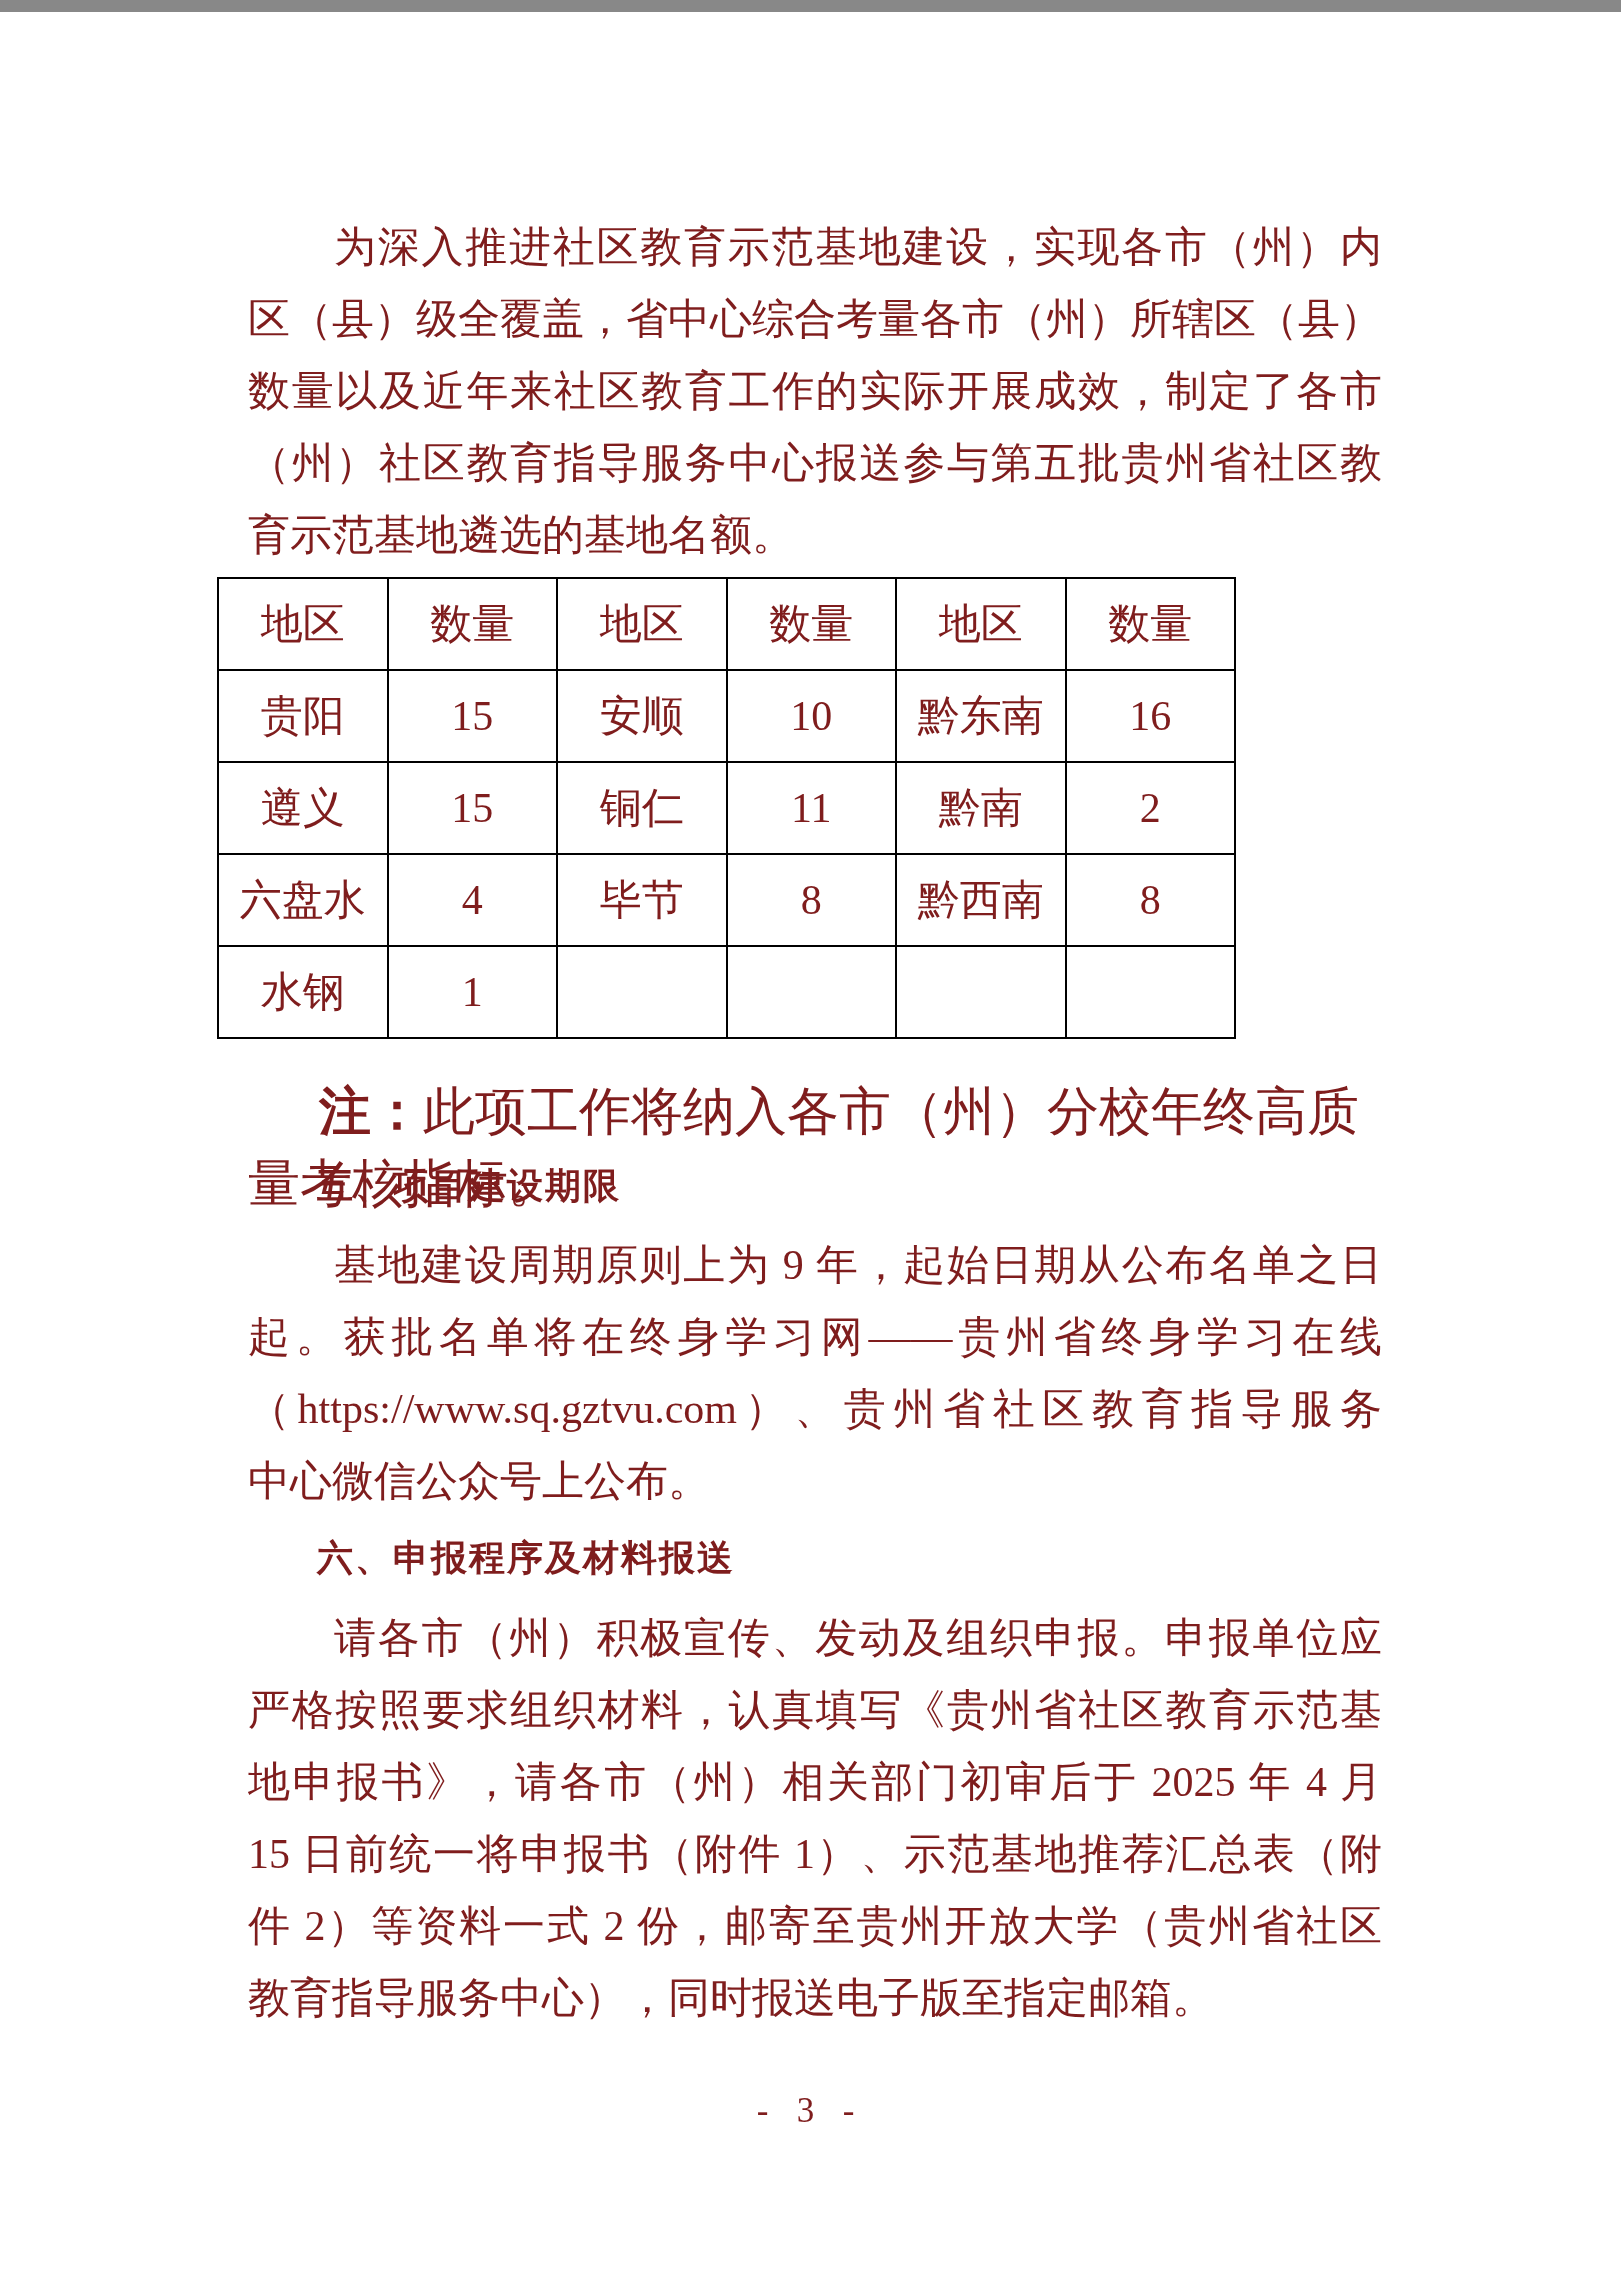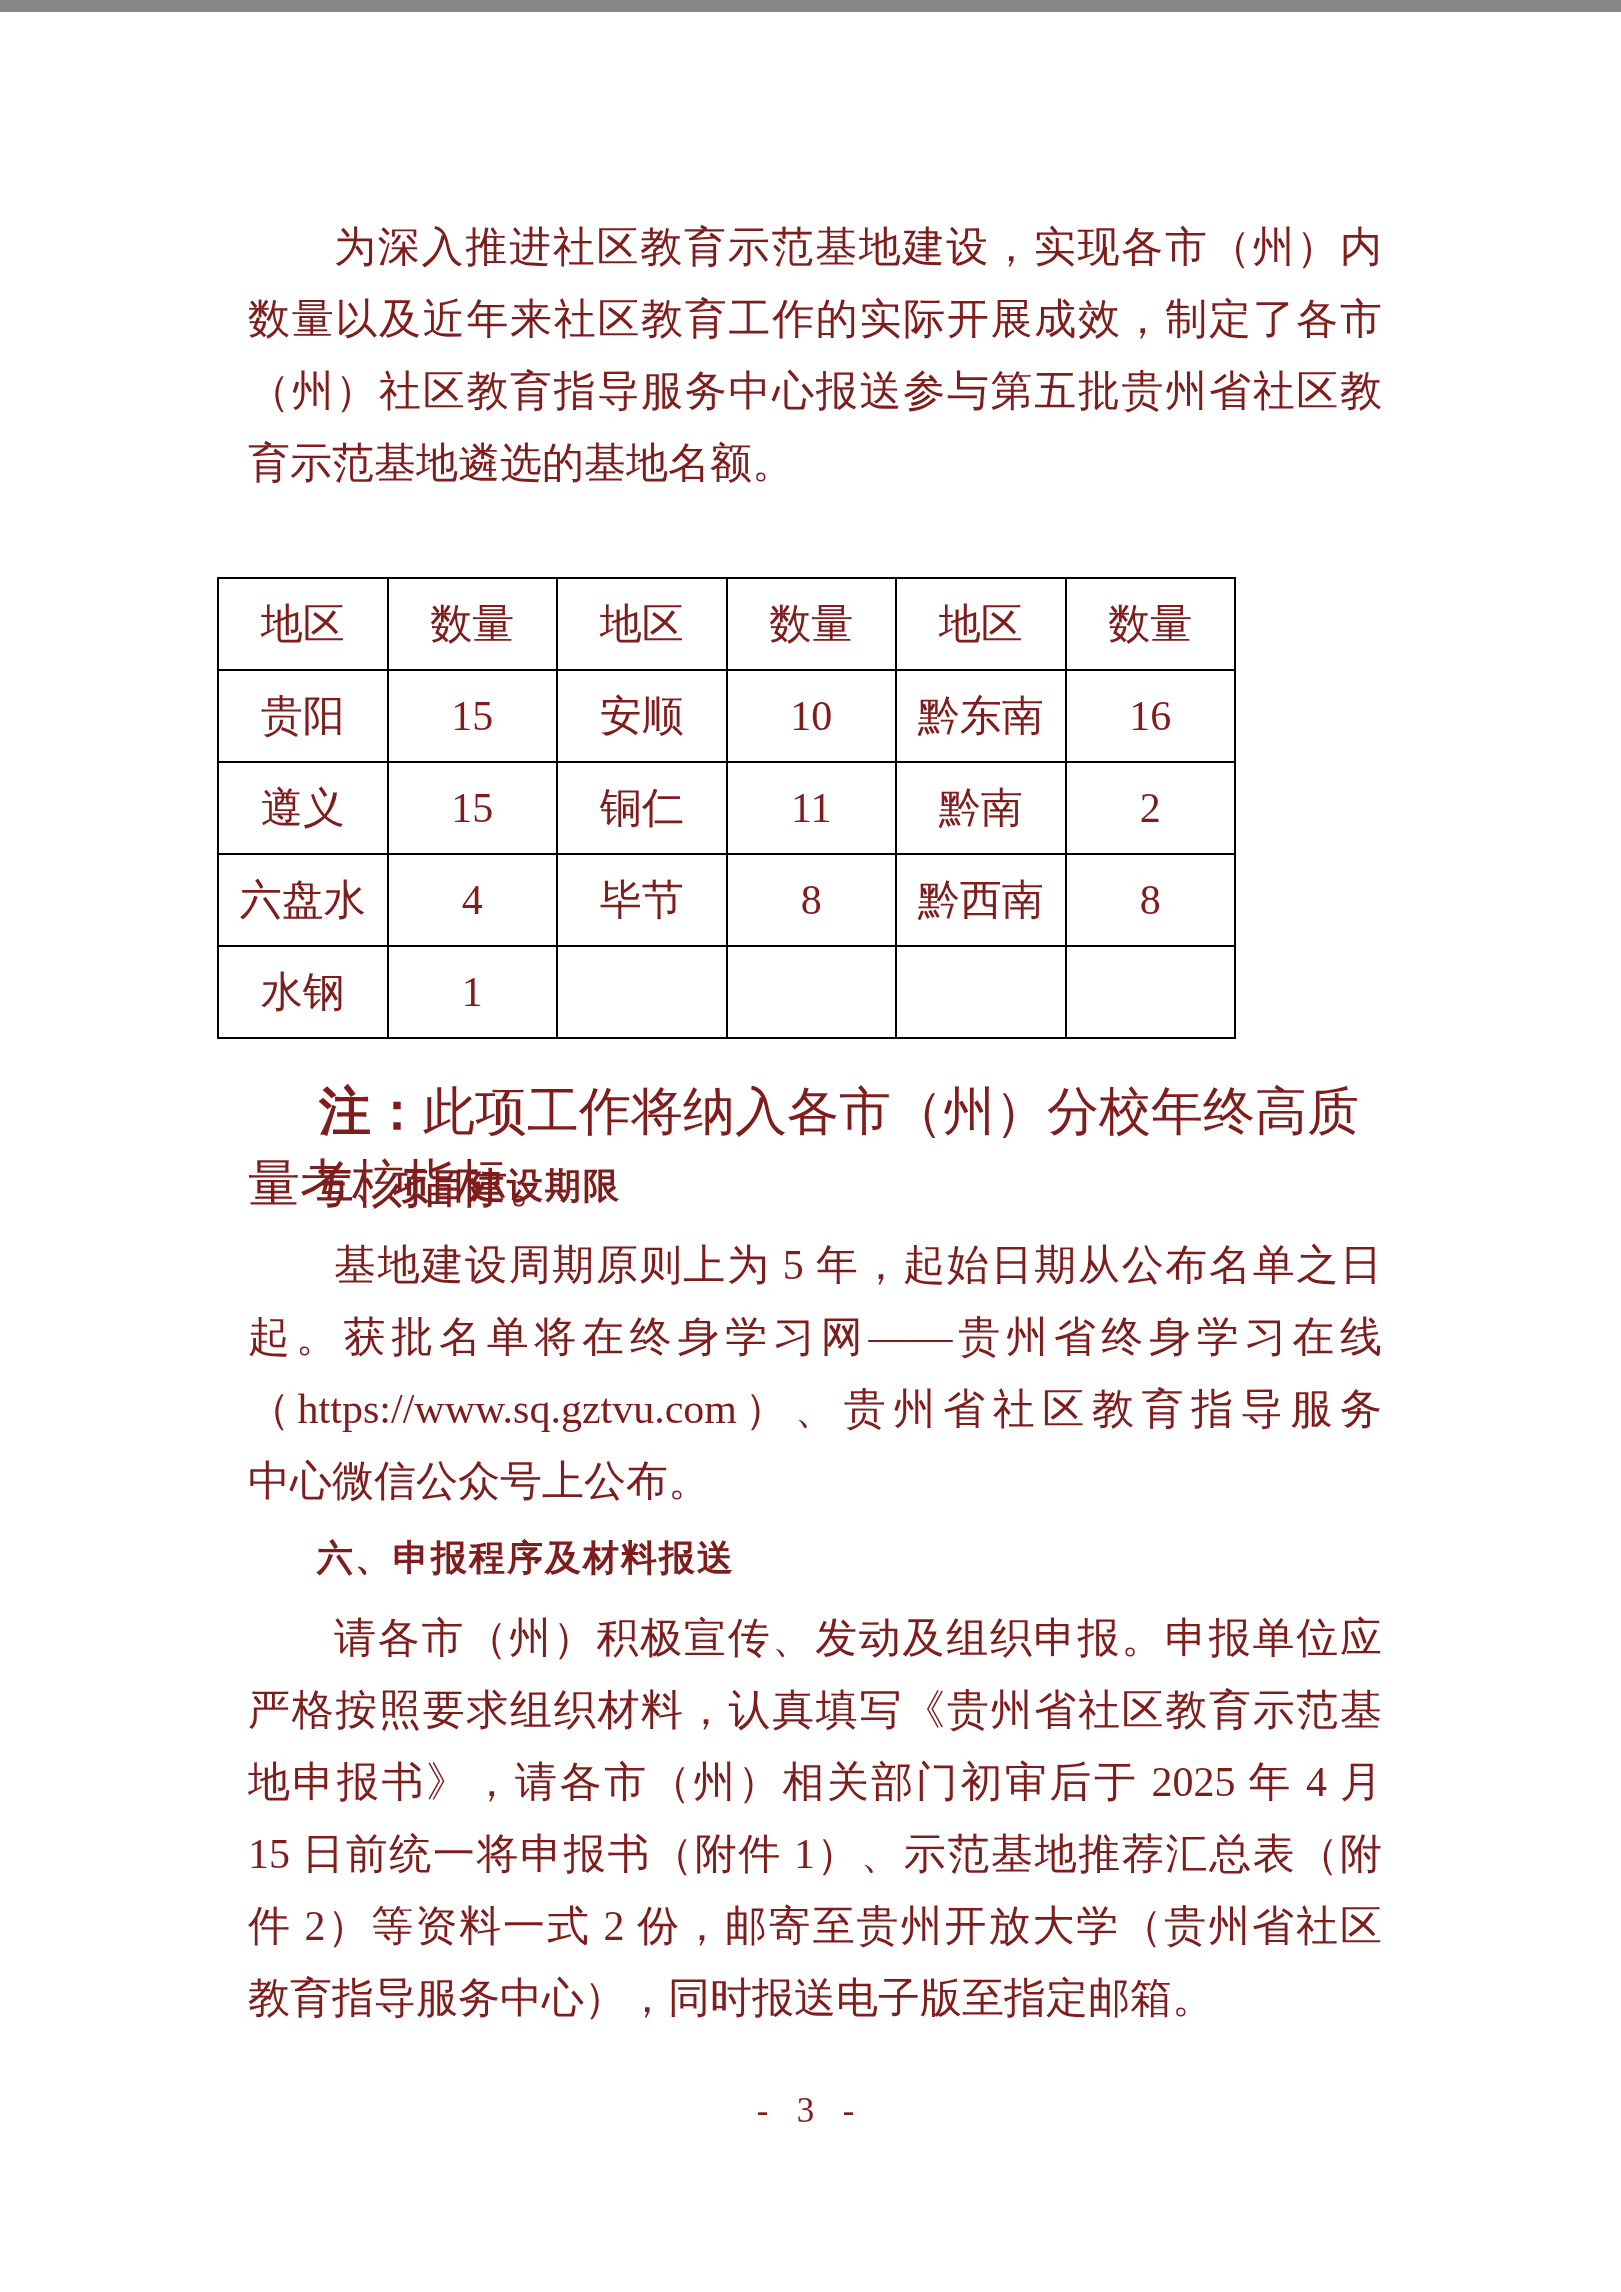--- a/index.html
+++ b/index.html
@@ -82,20 +82,21 @@
   #head6   { top: 1510px; }
   #para3   { top: 1590px; }
 </style>
 </head>
 <body>
 
 <div class="page">
 
   <div class="textblock" id="para1">
     <div class="line first">为深入推进社区教育示范基地建设，实现各市（州）内</div>
+    <div class="line">区（县）级全覆盖，省中心综合考量各市（州）所辖区（县）</div>
     <div class="line">数量以及近年来社区教育工作的实际开展成效，制定了各市</div>
     <div class="line">（州）社区教育指导服务中心报送参与第五批贵州省社区教</div>
     <div class="line last">育示范基地遴选的基地名额。</div>
   </div>
 
   <table class="quota">
     <thead>
       <tr>
         <th>地区</th>
         <th>数量</th>
@@ -141,21 +142,21 @@
     </tbody>
   </table>
 
   <div class="note" id="note">
     <span class="note-label">注：</span><span>此项工作将纳入各市（州）分校年终高质量考核指标。</span>
   </div>
 
   <div class="heading" id="head5">五、项目建设期限</div>
 
   <div class="textblock" id="para2">
-    <div class="line first">基地建设周期原则上为 5 年，起始日期从公布名单之日</div>
+    <div class="line first">基地建设周期原则上为 9 年，起始日期从公布名单之日</div>
     <div class="line">起。获批名单将在终身学习网——贵州省终身学习在线</div>
     <div class="line">（https://www.sq.gztvu.com）、贵州省社区教育指导服务</div>
     <div class="line last">中心微信公众号上公布。</div>
   </div>
 
   <div class="heading" id="head6">六、申报程序及材料报送</div>
 
   <div class="textblock" id="para3">
     <div class="line first">请各市（州）积极宣传、发动及组织申报。申报单位应</div>
     <div class="line">严格按照要求组织材料，认真填写《贵州省社区教育示范基</div>

